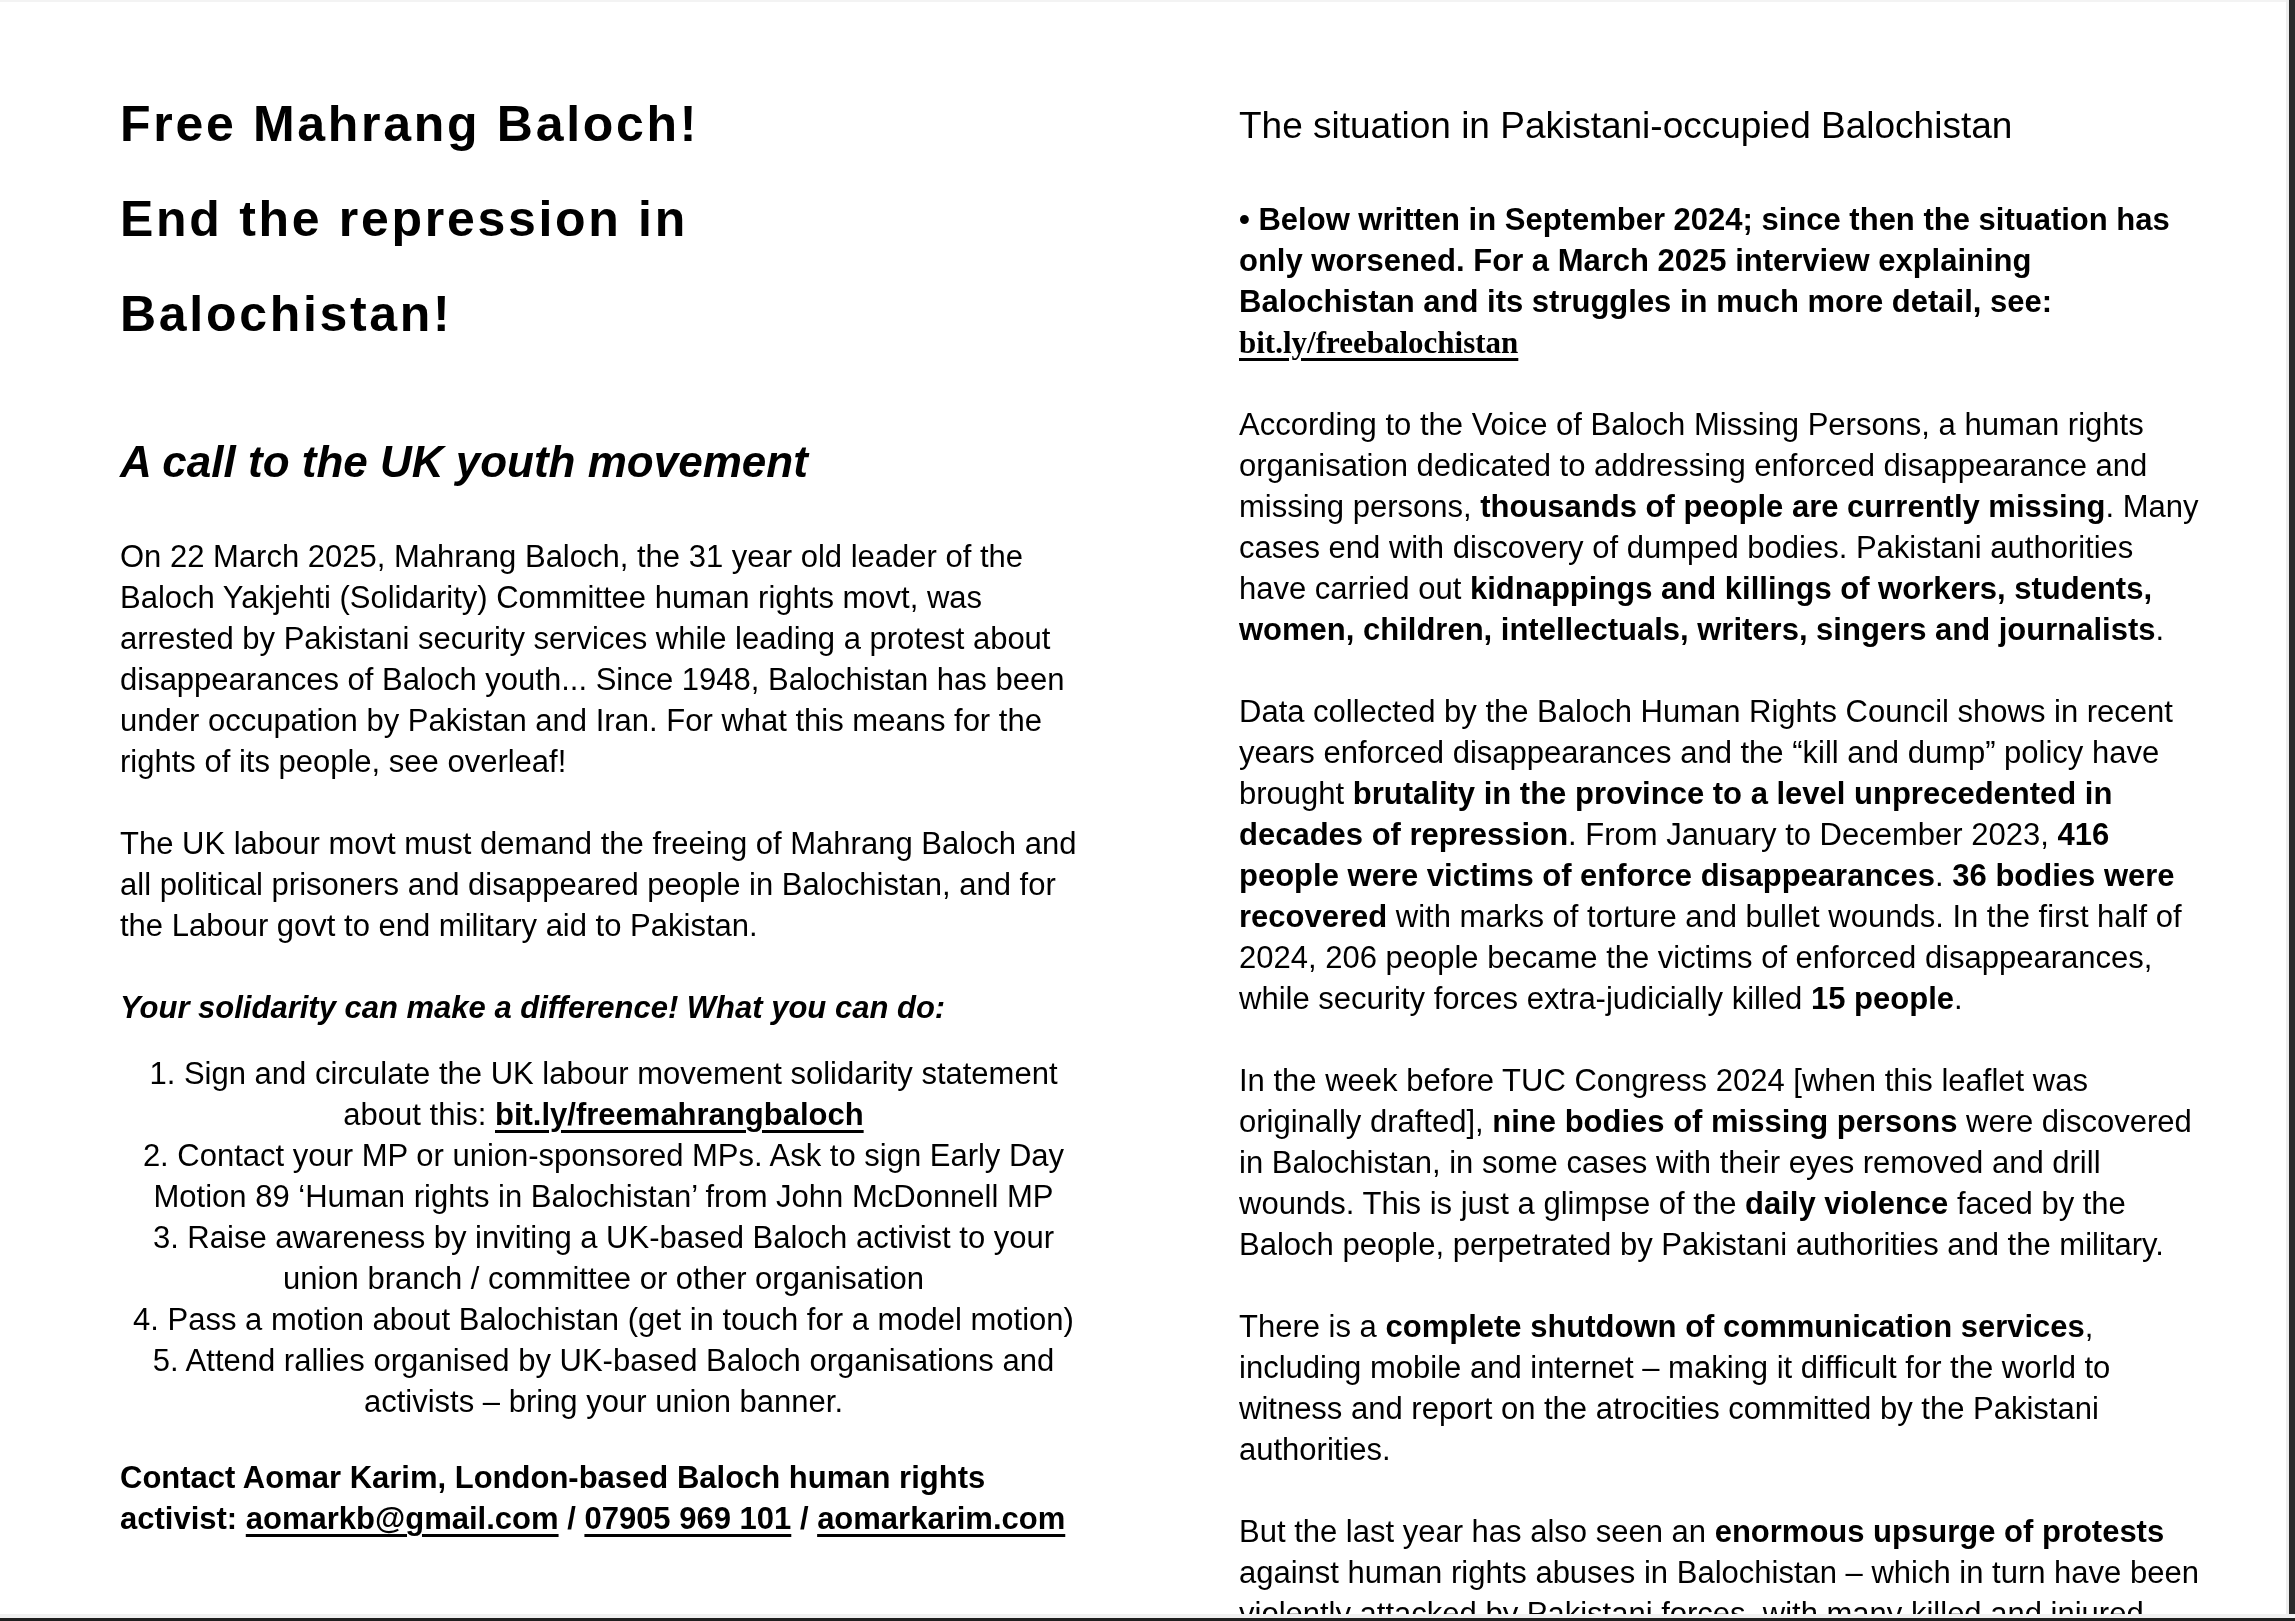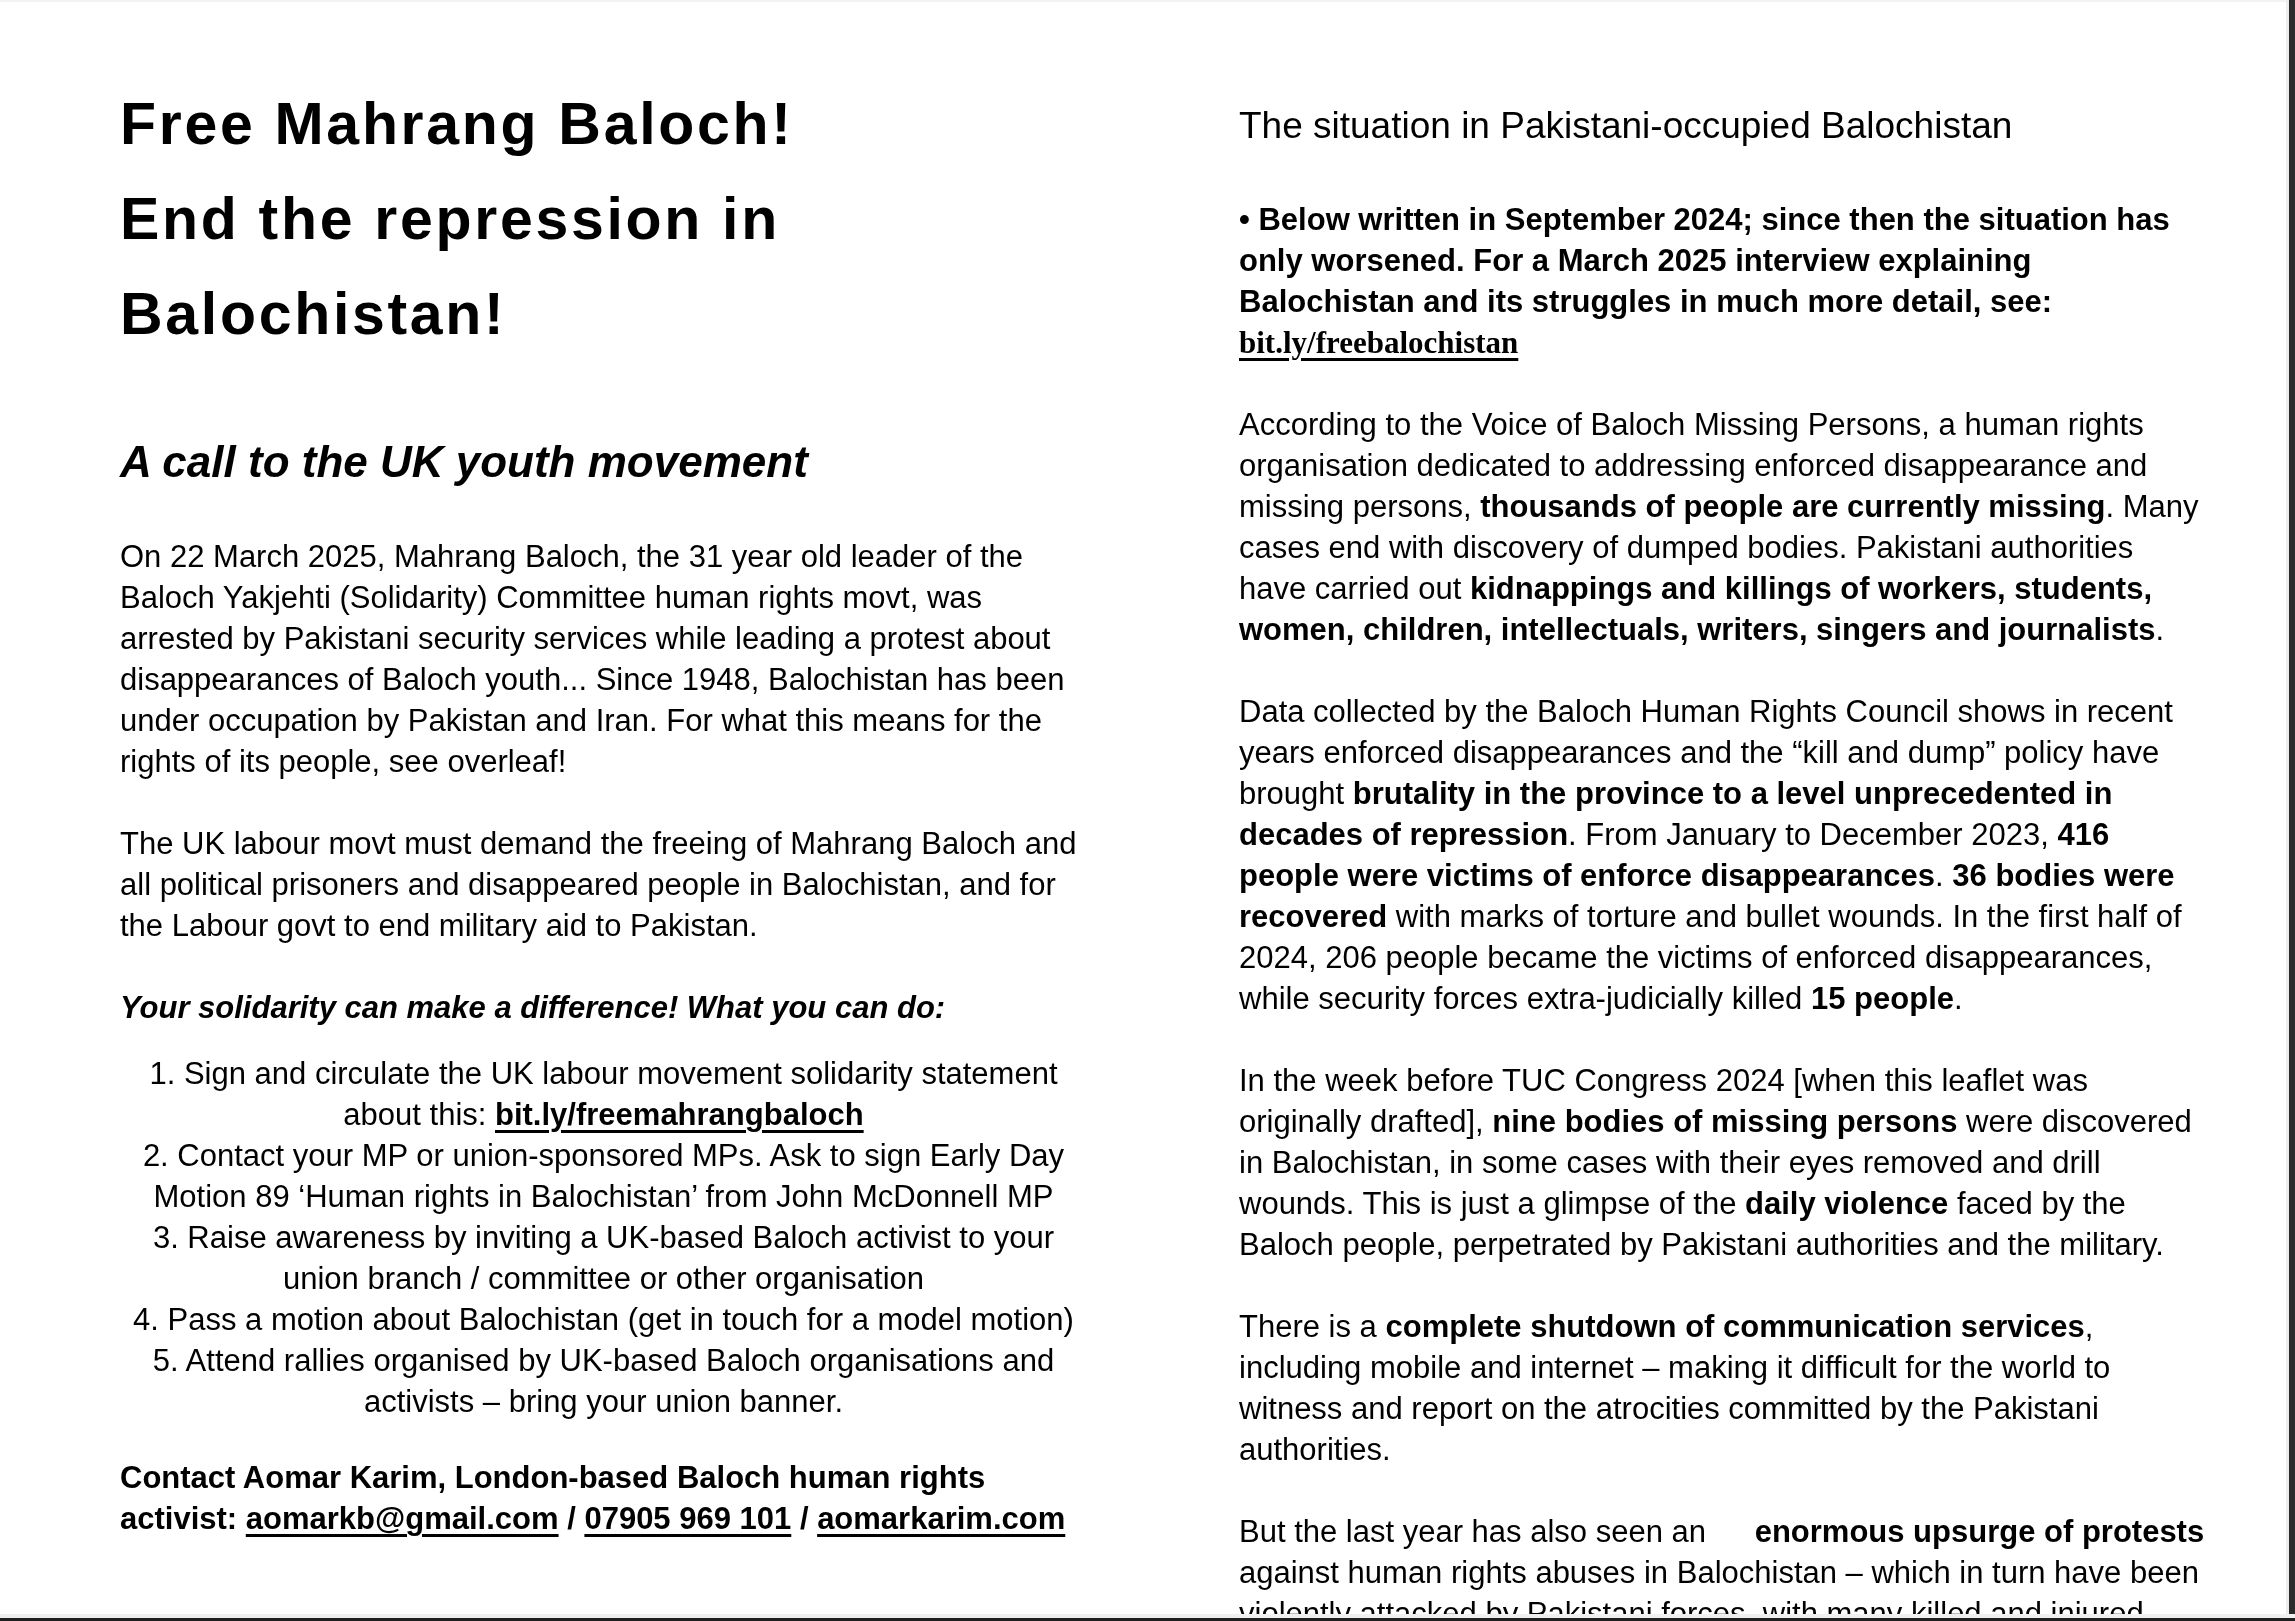--- a/index.html
+++ b/index.html
@@ -18,21 +18,21 @@
   .edge-right-light { position:absolute; top:0; right:6px; width:2.7px; height:100%; background:#ededed; }
   .edge-right-dark  { position:absolute; top:0; right:0; width:6px; height:100%; background:#2b2b2b; }
   .edge-bottom-light{ position:absolute; left:0; right:0; bottom:2.7px; height:4.7px; background:#f0f0f0; }
   .edge-bottom-dark { position:absolute; left:0; right:0; bottom:0; height:2.7px; background:#1f1f1f; }
 
   .col-left  { position:absolute; left:120px;  top:77px; width:967px; }
   .col-right { position:absolute; left:1239px; top:100px; width:967px; }
 
   h1 {
     margin: 0 0 69px 0;
-    font-size: 59px;
+    font-size: 50px;
     line-height: 95px;
     font-weight: 700;
     letter-spacing: 2.7px;
   }
   h1 span { display:block; }
 
   .subtitle {
     margin: 0 0 44px 0;
     font-size: 44px;
     line-height: 61px;
@@ -110,21 +110,21 @@
     <p class="bullet-para"><span style="font-weight: 700;">• Below written in September 2024; since then the situation has only worsened. For a March 2025 interview explaining Balochistan and its struggles in much more detail, see: </span><span class="u link" style="font-weight: 700; font-family: Liberation Serif, serif;">bit.ly/freebalochistan</span></p>
 
     <p><span>According to the Voice of Baloch Missing Persons, a human rights organisation dedicated to addressing enforced disappearance and missing persons, </span><span style="font-weight: 700;">thousands of people are currently missing</span><span>. Many cases end with discovery of dumped bodies. Pakistani authorities have carried out </span><span style="font-weight: 700;">kidnappings and killings of workers, students, women, children, intellectuals, writers, singers and journalists</span><span>.</span></p>
 
     <p><span>Data collected by the Baloch Human Rights Council shows in recent years enforced disappearances and the “kill and dump” policy have brought </span><span style="font-weight: 700;">brutality in the province to a level unprecedented in decades of repression</span><span>. From January to December 2023, </span><span style="font-weight: 700;">416 people were victims of enforce disappearances</span><span>. </span><span style="font-weight: 700;">36 bodies were recovered</span><span> with marks of torture and bullet wounds. In the first half of 2024, 206 people became the victims of enforced disappearances, while security forces extra-judicially killed </span><span style="font-weight: 700;">15 people</span><span>.</span></p>
 
     <p><span>In the week before TUC Congress 2024 [when this leaflet was originally drafted], </span><span style="font-weight: 700;">nine bodies of missing persons</span><span> were discovered in Balochistan, in some cases with their eyes removed and drill wounds. This is just a glimpse of the </span><span style="font-weight: 700;">daily violence</span><span> faced by the Baloch people, perpetrated by Pakistani authorities and the military.</span></p>
 
     <p><span>There is a </span><span style="font-weight: 700;">complete shutdown of communication services</span><span>, including mobile and internet – making it difficult for the world to witness and report on the atrocities committed by the Pakistani authorities.</span></p>
 
-    <p><span>But the last year has also seen an </span><span style="font-weight: 700; margin-left: 40px;">enormous upsurge of protests</span><span> against human rights abuses in Balochistan – which in turn have been violently attacked by Pakistani forces, with many killed and injured.</span></p>
+    <p><span>But the last year has also seen an </span><span style="font-weight: 700;">enormous upsurge of protests</span><span> against human rights abuses in Balochistan – which in turn have been violently attacked by Pakistani forces, with many killed and injured.</span></p>
   </div>
 
   <div class="edge-top"></div>
   <div class="edge-right-light"></div>
   <div class="edge-right-dark"></div>
   <div class="edge-bottom-light"></div>
   <div class="edge-bottom-dark"></div>
 
 </div>
 

